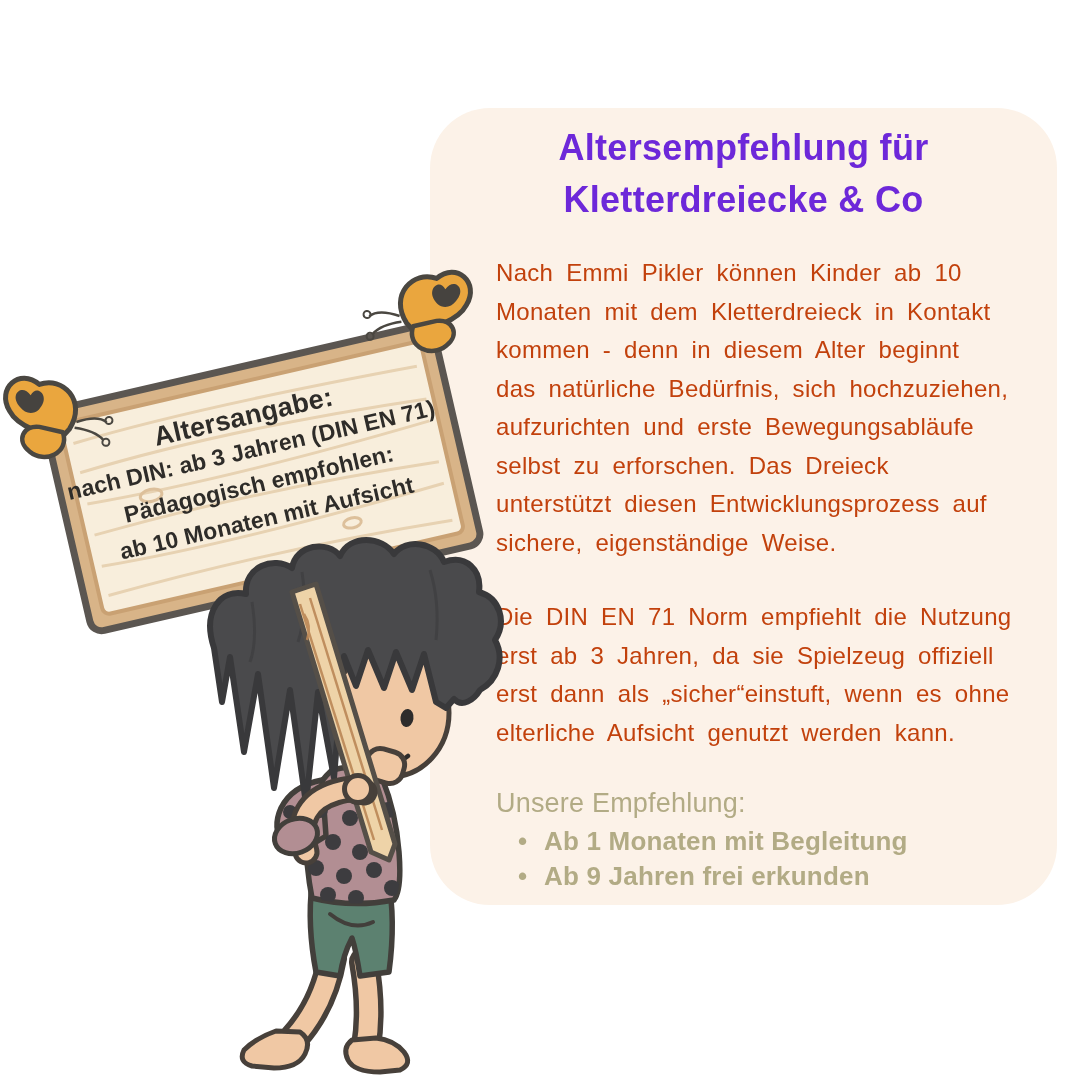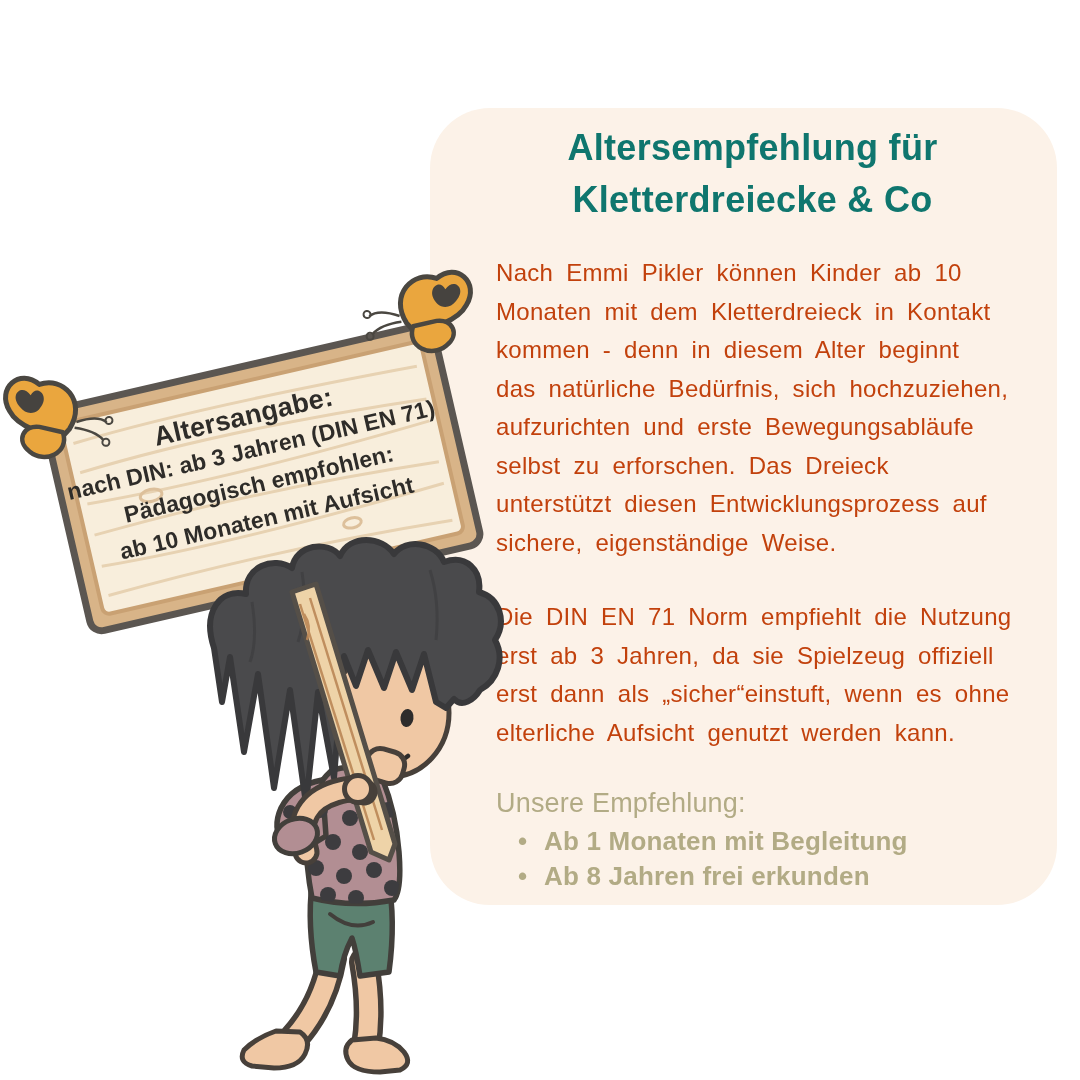--- a/index.html
+++ b/index.html
@@ -6,23 +6,23 @@
   .canvas{
     position:relative;width:1080px;height:1080px;overflow:hidden;background:#ffffff;
     font-family:"Liberation Sans", sans-serif;
   }
   
   .panel{
     position:absolute;left:430px;top:108px;width:627px;height:797px;
     background:#fcf2e8;border-radius:60px;z-index:1;
   }
   .panel-title{
-    position:absolute;top:14px;left:9px;width:100%;
+    position:absolute;top:14px;left:0;width:100%;
     text-align:center;font-weight:700;font-size:36px;line-height:52px;
-    color:#0f766e;letter-spacing:0.3px;
+    color:#6d28d9;letter-spacing:0.3px;
   }
   .body-para{
     position:absolute;left:66px;width:545px;
     font-size:24px;line-height:38.5px;color:#c2410c;
     letter-spacing:0.3px;word-spacing:6px;white-space:pre;
   }
   .para-1{top:146px;}
   .para-2{top:490px;}
   .rec-heading{
     position:absolute;left:66px;top:680px;
@@ -68,21 +68,21 @@
 erst dann als „sicher“einstuft, wenn es ohne
 elterliche Aufsicht genutzt werden kann.</div>
     <div class="rec-heading">Unsere Empfehlung:</div>
     <div class="rec-list">
       <div class="rec-item">
         <span class="rec-bullet">•</span>
         <span>Ab 1 Monaten mit Begleitung</span>
       </div>
       <div class="rec-item">
         <span class="rec-bullet">•</span>
-        <span>Ab 8 Jahren frei erkunden</span>
+        <span>Ab 9 Jahren frei erkunden</span>
       </div>
     </div>
   </div>
 
   <svg class="illu" viewBox="0 0 1080 1080">
     <defs>
       <g id="bfly">
 
         <path d="M -14,-4 Q -34,-14 -44,-8" fill="none" stroke="#4a4741" stroke-width="2.5"></path>
         <path d="M -13,2 Q -34,2 -43,10" fill="none" stroke="#4a4741" stroke-width="2.5"></path>

